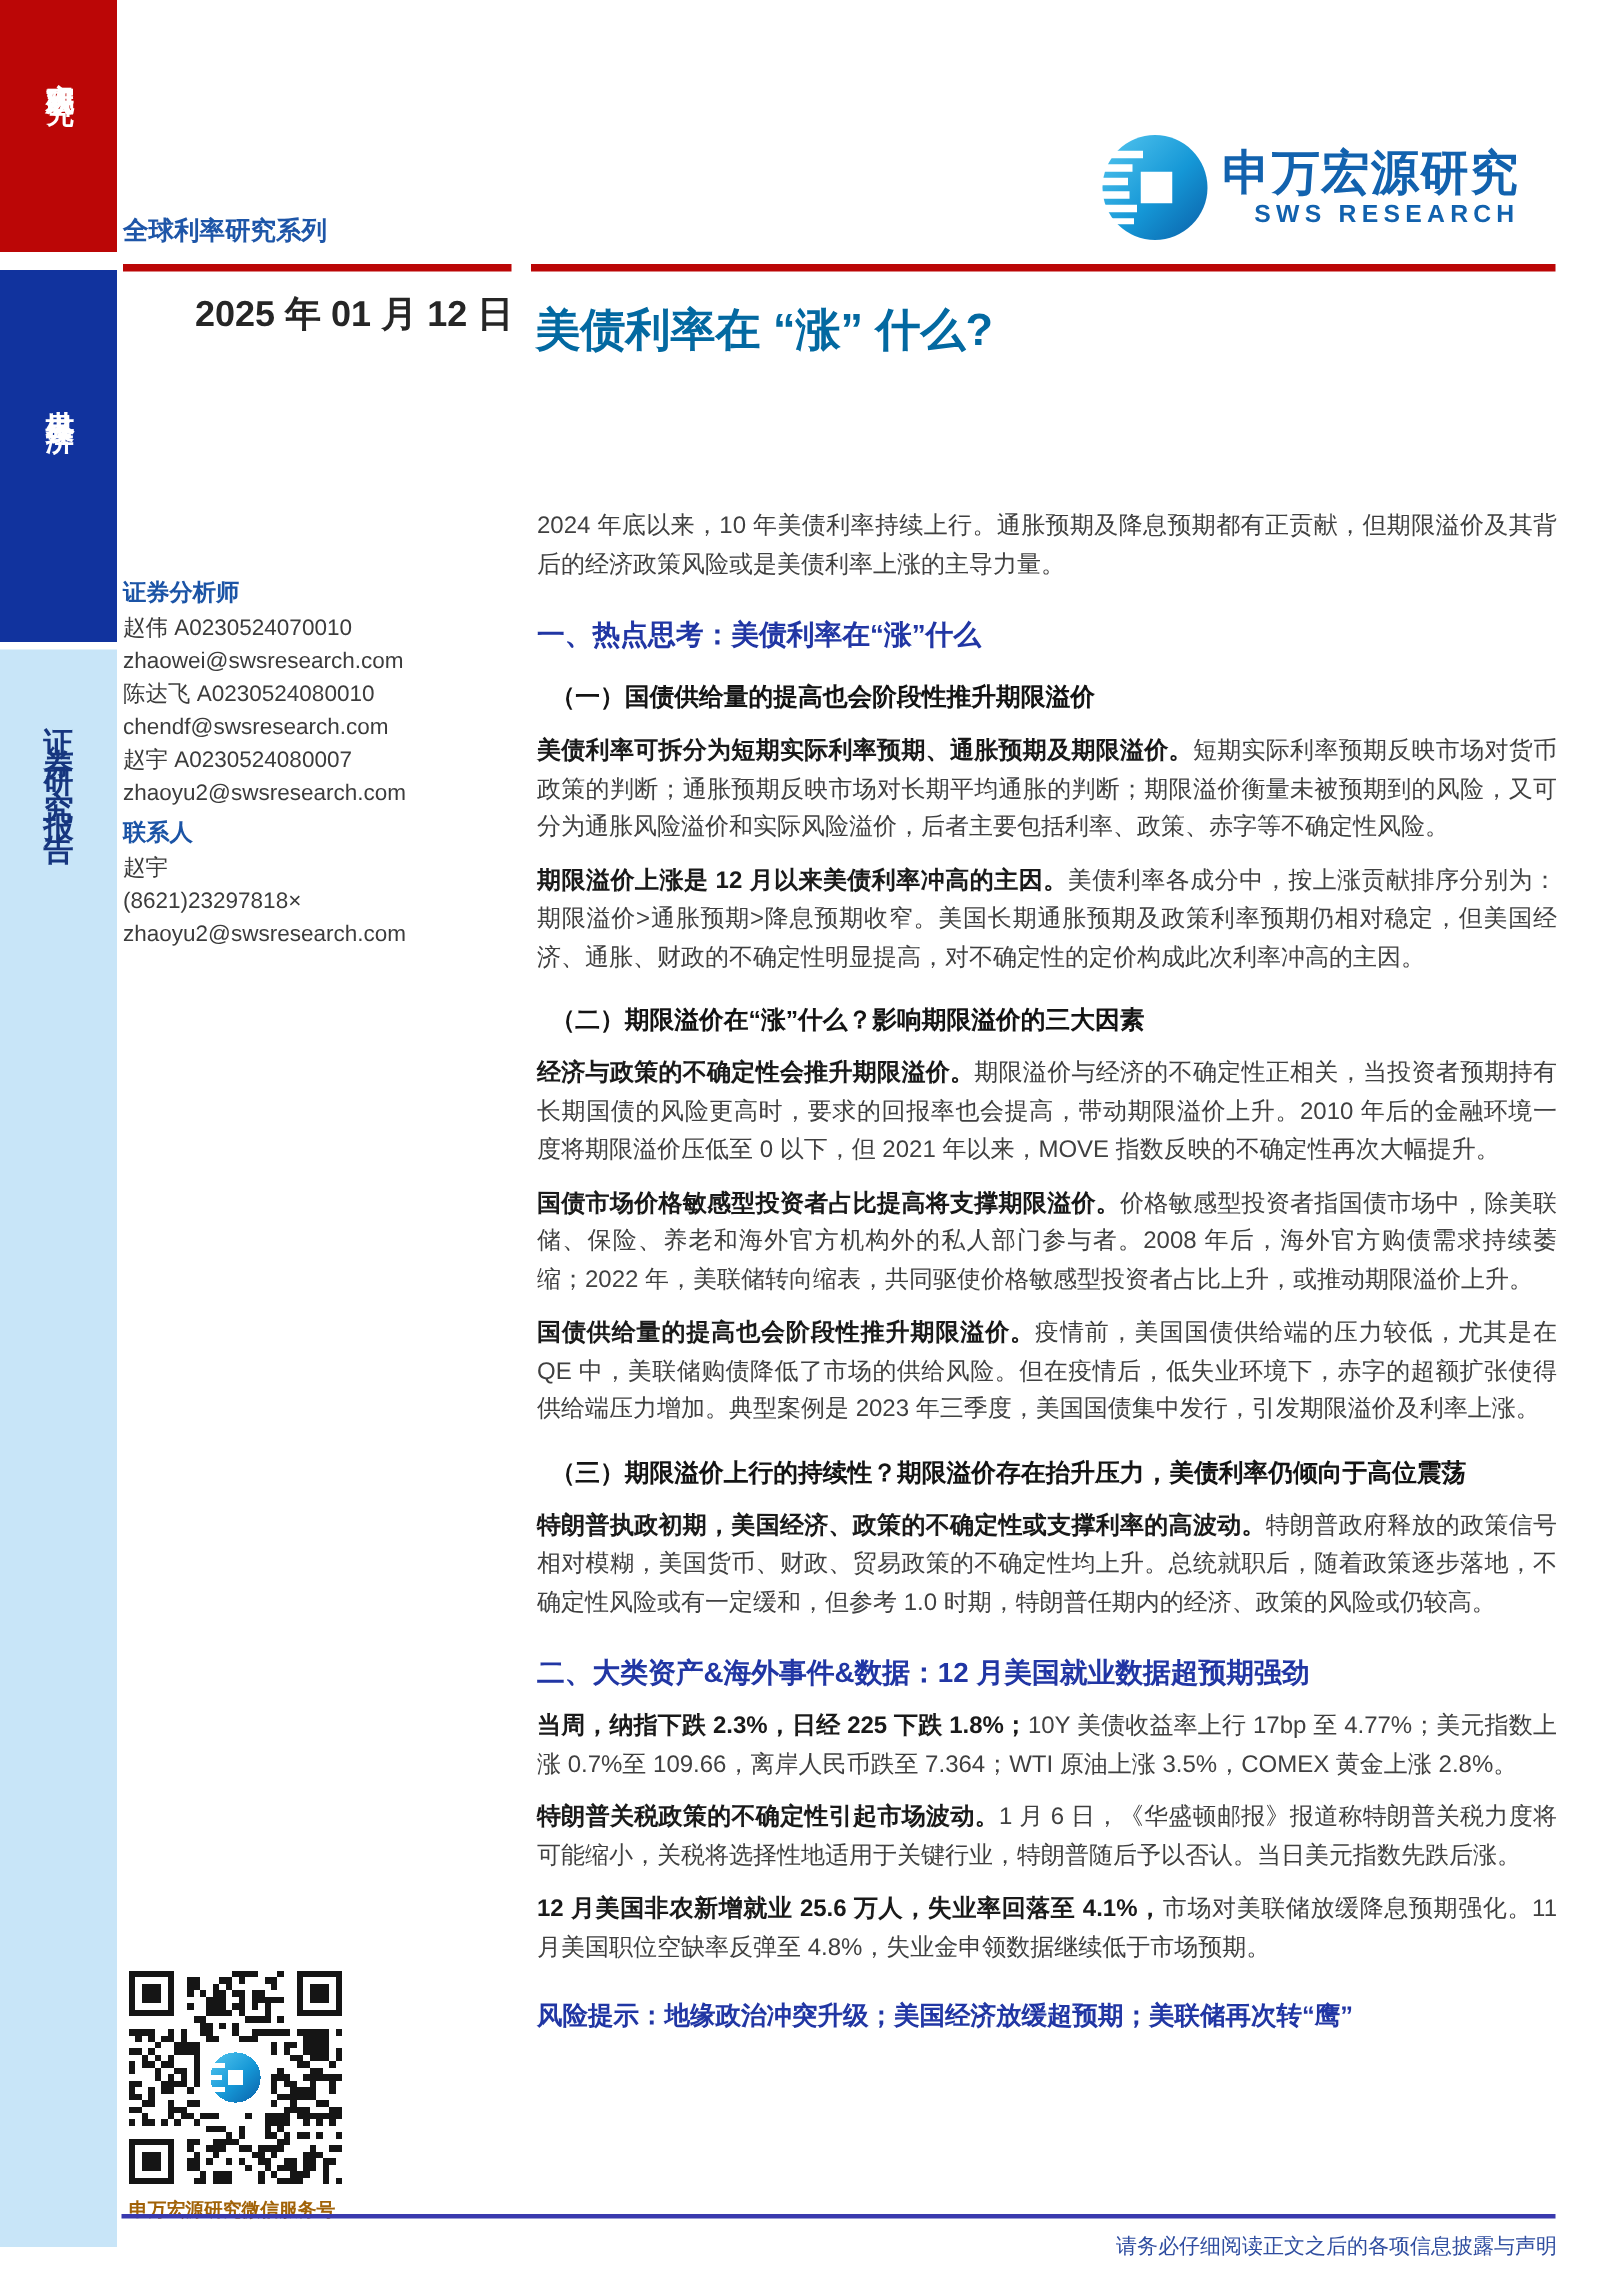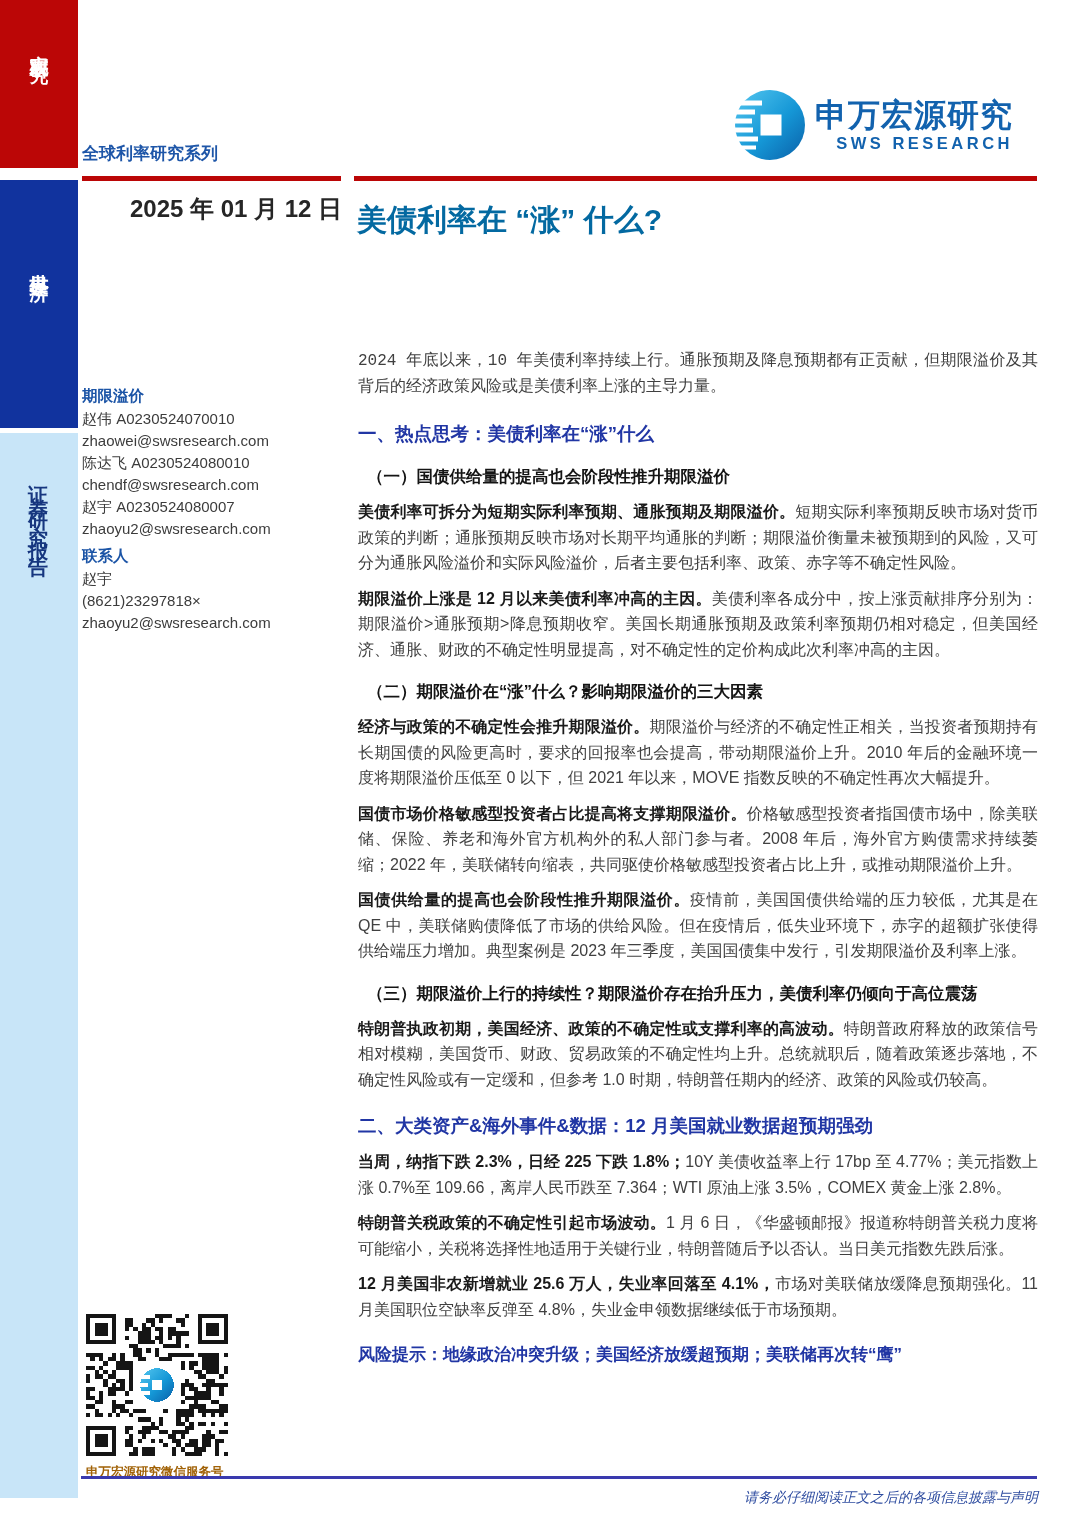--- a/index.html
+++ b/index.html
@@ -41,29 +41,29 @@
   .a-line { white-space:nowrap; }
 
   
   .qr-wrap { position:absolute; left:86px; top:1314px; width:144px; }
   .qr-box { width:142px; height:142px; }
   .qr-caption { margin-top:4px; font-size:12.5px; font-weight:bold; color:#a16207; white-space:nowrap; }
 
   
   .main { position:absolute; left:358px; top:338px; width:680px; font-size:16px; line-height:25.5px; color:#404040; }
   .main p { margin-top:10px; text-align:justify; }
-  .main p.intro { margin-top:11px;font-family:Liberation Mono, monospace; }
+  .main p.intro { margin-top:0; }
   .main p b { color:#1A1A1A; }
   h2.sec { font-size:18.5px; font-weight:bold; color:#2136A4; margin:21px 0 6px 0; line-height:26px; }
   h3.sub { font-size:16.5px; font-weight:bold; color:#141414; margin:17px 0 2px 0; padding-left:9px; line-height:25px; }
   .risk { font-size:17px; font-weight:bold; color:#2136A4; margin-top:20px; line-height:26px; }
 
   
   .footer-line { position:absolute; left:81px; top:1476px; width:956px; height:3px; background:#3A3AAE; }
-  .footer-text { position:absolute; left:358px; top:1489px; width:680px; text-align:right; font-size:14px; color:#2F4DA0;font-style:italic; }
+  .footer-text { position:absolute; left:358px; top:1489px; width:680px; text-align:right; font-size:14px; color:#2F4DA0; }
 </style>
 </head>
 <body>
 
 <div id="page">
 
   <div class="sideblock side-red">
     <span class="vtext">宏观研究</span>
   </div>
   <div class="sideblock side-navy">
@@ -100,21 +100,21 @@
     </svg>
     <div class="logo-text">
       <div class="logo-cn">申万宏源研究</div>
       <div class="logo-en">SWS RESEARCH</div>
     </div>
   </div>
 
   <h1 class="doc-title">美债利率在 “涨” 什么?</h1>
 
   <div class="analysts">
-    <div class="an-label">期限溢价</div>
+    <div class="an-label">证券分析师</div>
     <div class="a-line">
       <span>赵伟</span>
       <span>A0230524070010</span>
     </div>
     <div class="a-line">zhaowei@swsresearch.com</div>
     <div class="a-line">
       <span>陈达飞</span>
       <span>A0230524080010</span>
     </div>
     <div class="a-line">chendf@swsresearch.com</div>

